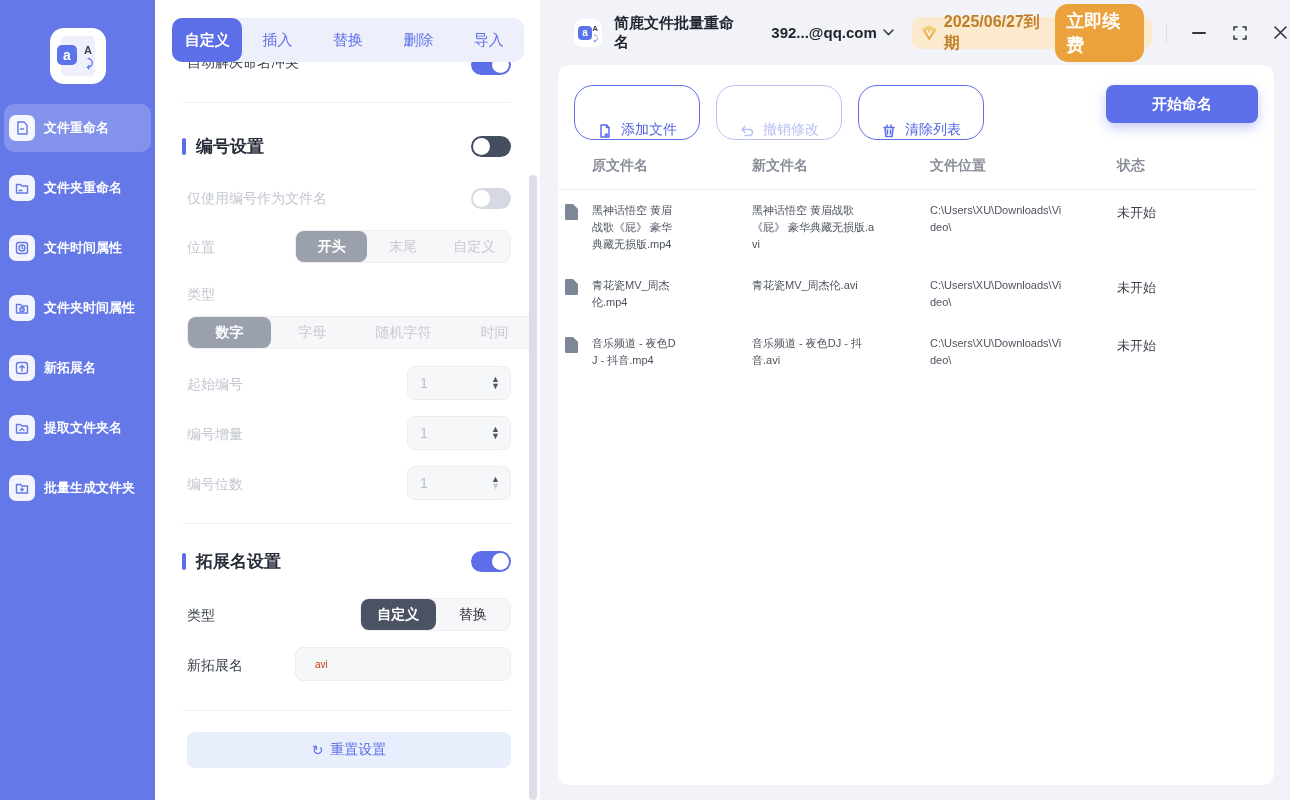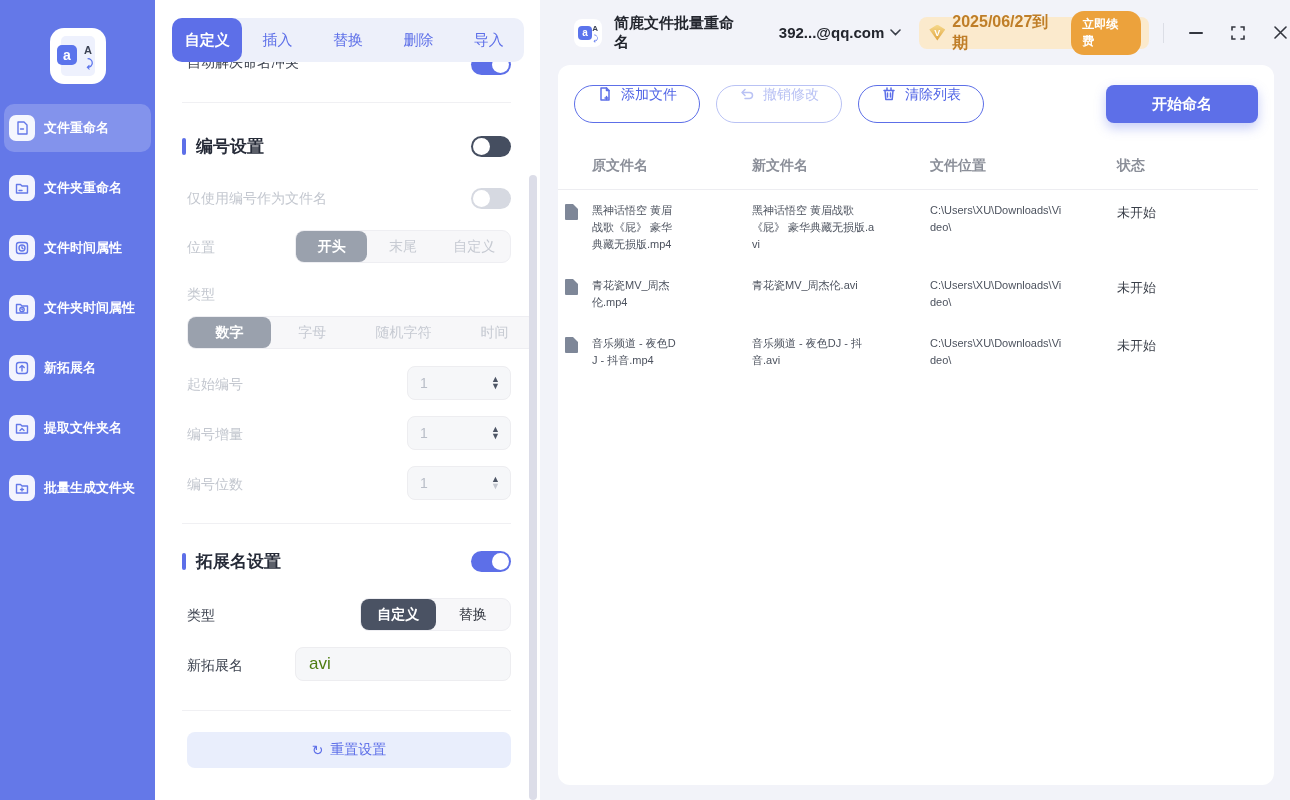--- a/index.html
+++ b/index.html
@@ -56,22 +56,22 @@
   .seg-opt.sel-dark { background:#4a5263; color:#fff; font-weight:bold; }
   .seg-opt.plain { color:#30343e; }
   .numfield { position:absolute; width:104px; height:34px; background:#f6f7f9;
     border:1px solid #ededf0; border-radius:8px; display:flex; align-items:center;
     padding:0 10px 0 12px; }
   .numval { flex:1; font-size:14px; color:#b9bec8; }
   .spin { display:flex; flex-direction:column; line-height:7px; }
   .spin span { font-size:9px; color:#4d5565; cursor:pointer; }
   .spin .lite { color:#c3c7cf; }
   .textfield { position:absolute; height:34px; background:#f6f7f9; border:1px solid #ededf0;
-    border-radius:8px; display:flex; align-items:center; padding-left:13px;
-    font-size:17px; color:#4d7c0f; }
+    border-radius:8px; display:flex; align-items:center; padding-left:19px;
+    font-size:10px; color:#c2410c; }
   .resetbtn { position:absolute; left:32px; width:324px; height:36px; background:#e9eefc;
     border-radius:8px; color:#5d6fe8; font-size:14px; display:flex; align-items:center;
     justify-content:center; gap:7px; cursor:pointer; }
   .scrollthumb { position:absolute; right:3px; top:175px; bottom:0; width:8px;
     background:#dcdde8; border-radius:4px; cursor:pointer; }
 
   
   .rightarea { position:absolute; left:540px; top:0; width:750px; height:800px; }
   .titlebar { position:absolute; left:0; top:0; width:100%; height:65px;
     display:flex; align-items:center; }
@@ -84,31 +84,31 @@
   .appicon .arr { position:absolute; right:4px; bottom:3px; font-size:8px; color:#5b74ec; }
   .apptitle { font-size:15px; font-weight:bold; color:#23262e; margin-left:12px; }
   .account { font-size:15px; font-weight:bold; color:#23262e; margin-left:30px;
     display:flex; align-items:center; gap:6px; cursor:pointer; }
   .license { margin-left:18px; height:32px; background:#fbeacd; border-radius:8px;
     display:flex; align-items:center; padding:0 8px 0 10px; gap:7px; cursor:pointer; }
   .gem { width:16px; height:16px; background:linear-gradient(180deg,#f6d98c,#dfa23c);
     clip-path:polygon(50% 0,100% 32%,50% 100%,0 32%); color:#fff; font-size:9px; font-weight:bold;
     display:flex; align-items:center; justify-content:center; }
   .expiry { font-size:16px; color:#bf7e28; font-weight:600; }
-  .renew { background:#eca23c; border-radius:13px; color:#fff; font-size:12px; font-weight:bold;
+  .renew { background:#eca23c; border-radius:13px; color:#fff; font-size:18px; font-weight:bold;
     padding:5px 11px; cursor:pointer; }
   .vsep { width:1px; height:20px; background:#dcdee6; margin-left:14px; }
   .winbtn { margin-left:22px; display:flex; align-items:center; justify-content:center;
     width:20px; height:20px; cursor:pointer; }
 
   .card { position:absolute; left:18px; top:65px; width:716px; height:720px;
     background:#fff; border-radius:12px; overflow:hidden; }
   .toolbar { position:absolute; left:16px; right:16px; top:20px; height:38px; display:flex; gap:16px; }
-  .tbtn { height:38px; border:1px solid #5d6fe8; border-radius:19px; background:#fff;
-    color:#4f63e6; font-size:14px; display:flex; align-items:flex-start; justify-content:center;
+  .tbtn { height:55px; border:1px solid #5d6fe8; border-radius:19px; background:#fff;
+    color:#4f63e6; font-size:14px; display:flex; align-items:flex-end; justify-content:center;
     gap:8px; padding:0 22px; cursor:pointer; }
   .tbtn.disabled { border-color:#b9c2f4; color:#b9c2f4; }
   .tbtn svg { stroke:#5d6fe8; fill:none; stroke-width:1.5; stroke-linecap:round; stroke-linejoin:round; }
   .tbtn.disabled svg { stroke:#b9c2f4; }
   .startbtn { position:absolute; right:0; top:0; width:152px; height:38px; background:#5d6fe8;
     border-radius:8px; color:#fff; font-size:15px; font-weight:bold; display:flex;
     align-items:center; justify-content:center; cursor:pointer;
     box-shadow:0 5px 12px rgba(93,111,232,.35); }
 
   .table { position:absolute; left:0; right:16px; top:78px; }

